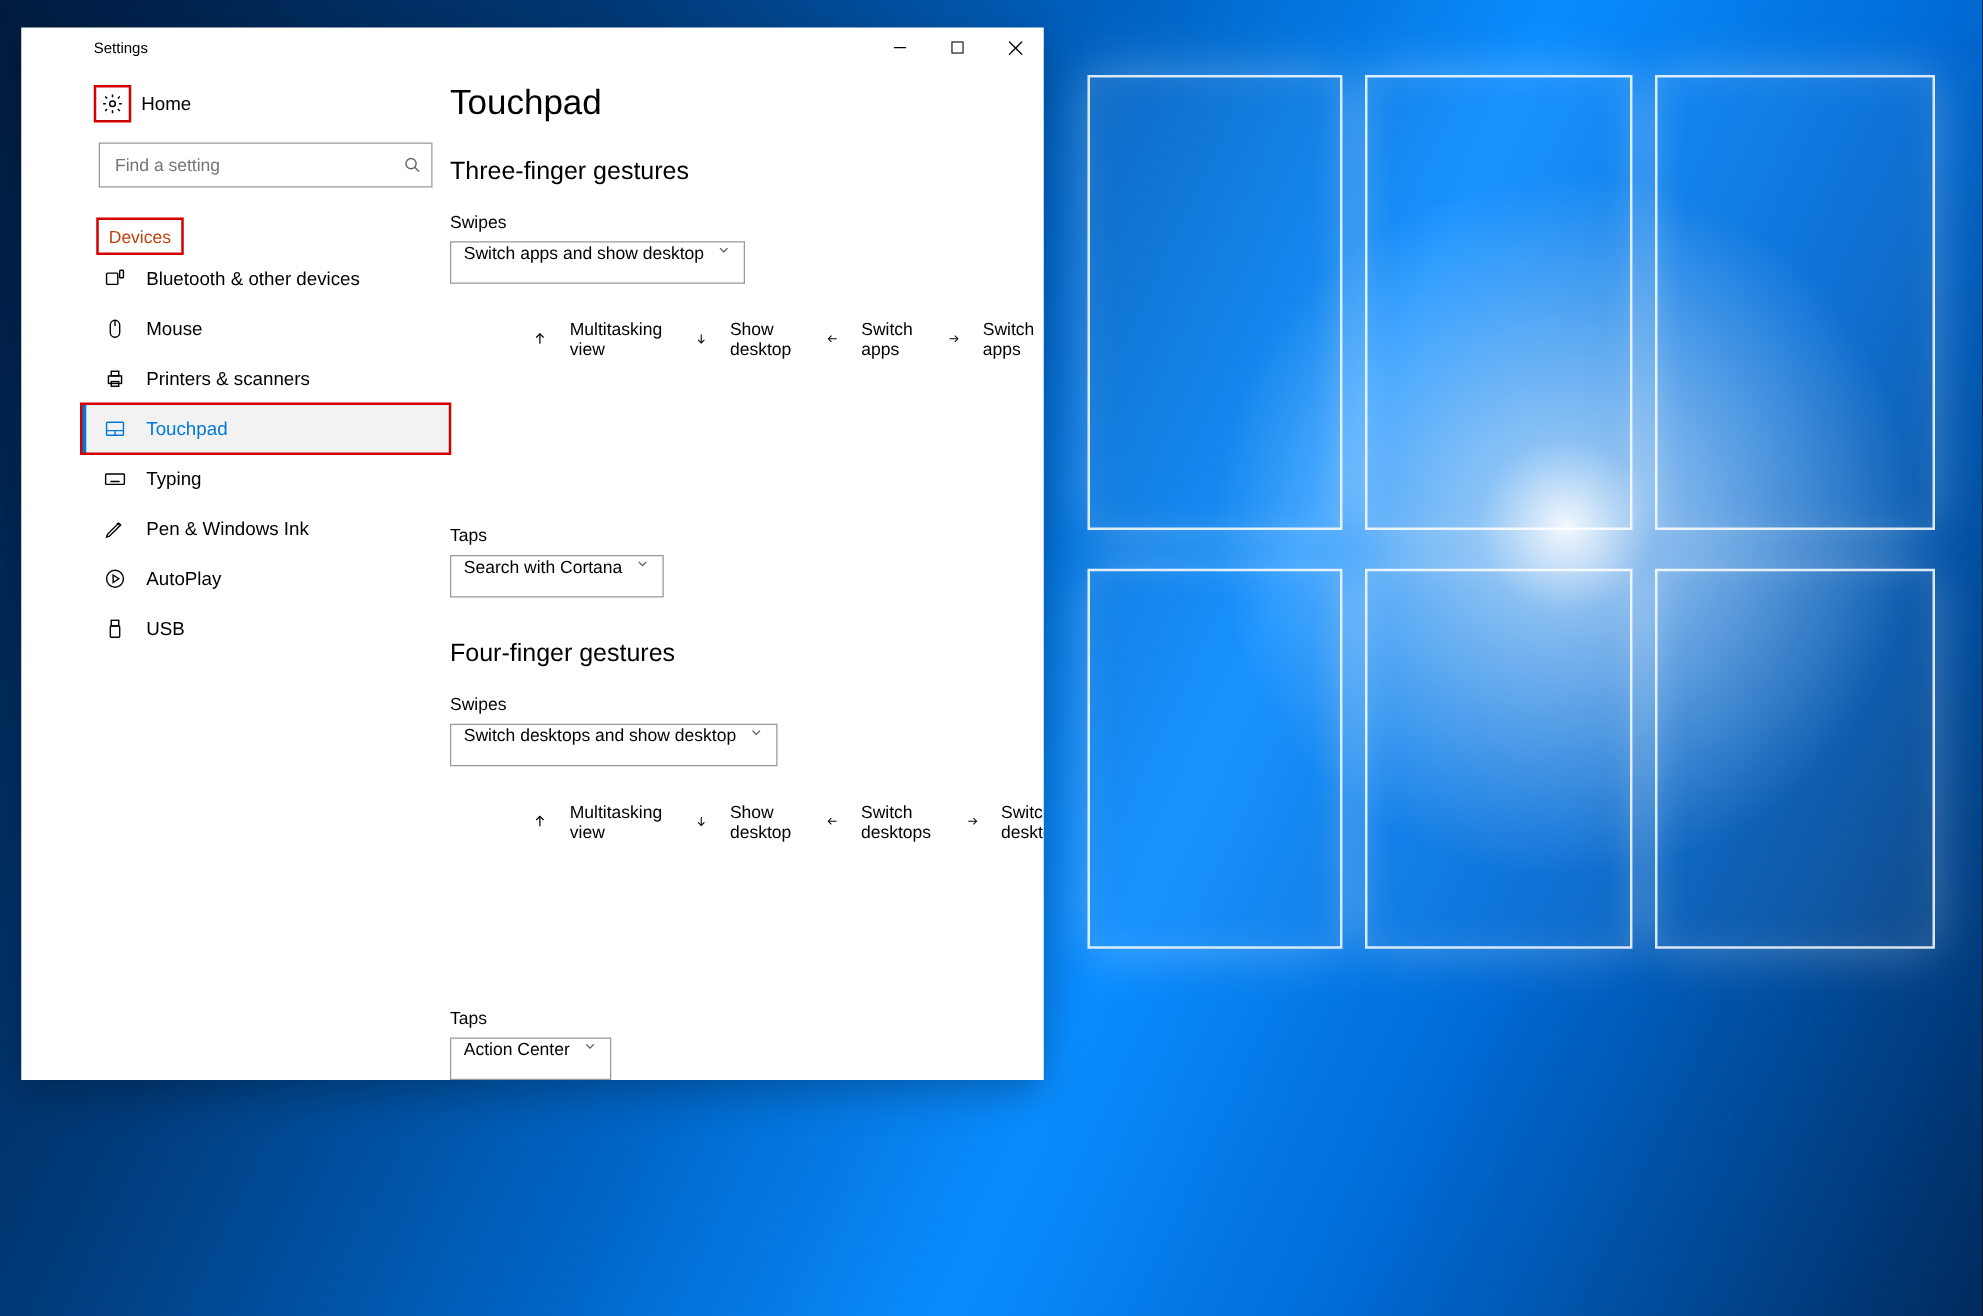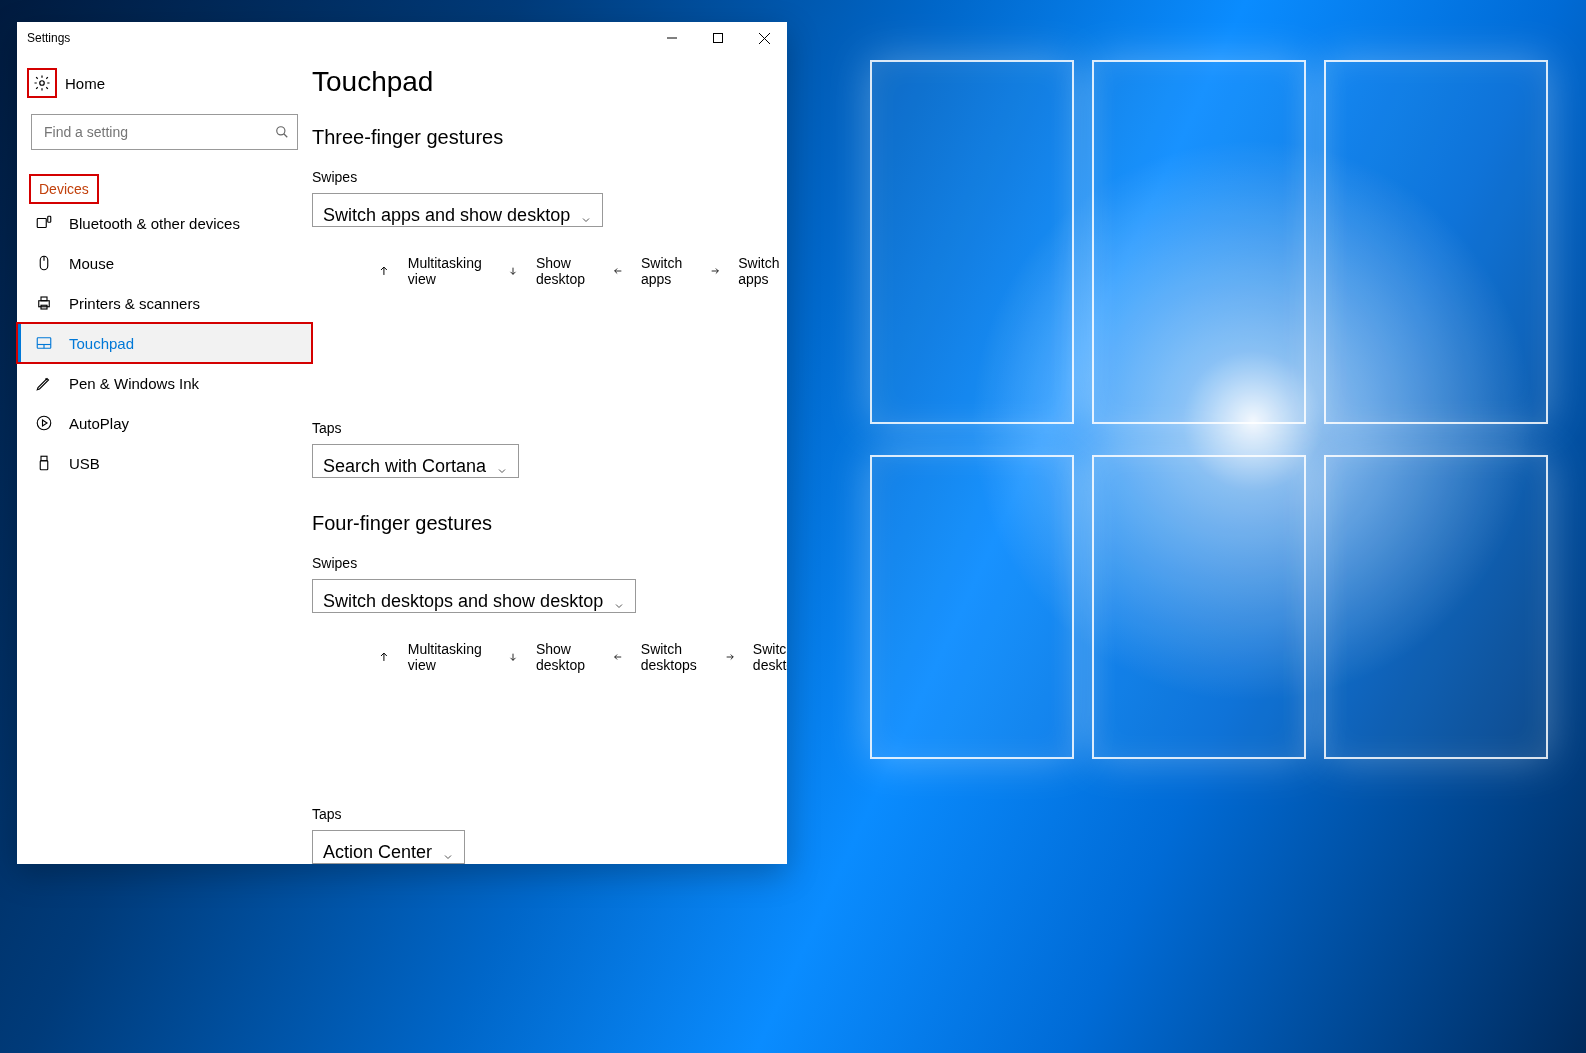--- a/index.html
+++ b/index.html
@@ -4,41 +4,41 @@
 <style>
   html,body{margin:0;padding:0;width:1586px;height:1053px;font-family:"Segoe UI",Arial,sans-serif;overflow:hidden;background:#000}
   
   .desktop{position:absolute;inset:0;
     background:
       radial-gradient(circle at 79% 40%, rgba(255,255,255,.95) 0%, rgba(255,255,255,.5) 5%, rgba(255,255,255,0) 20%),
       linear-gradient(115deg,#001b3f 0%,#003b7a 25%,#0066c8 45%,#0a8cff 60%,#006bd6 75%,#002a5c 100%);
   }
   .pane{position:absolute;background:rgba(255,255,255,.06);border:2px solid rgba(255,255,255,.85);box-shadow:0 0 40px rgba(255,255,255,.3),inset 0 0 30px rgba(255,255,255,.1)}
   
-  .window{position:absolute;left:17px;top:22px;width:770px;height:842px;background:#fff;box-shadow:0 10px 30px rgba(0,0,0,.25);}
+  .window{position:absolute;left:17px;top:22px;width:770px;height:842px;background:#fff;box-shadow:0 10px 30px rgba(0,0,0,.25);padding-left:48px;}
   .titlebar{height:32px;display:flex;align-items:center;justify-content:space-between;padding:0 0 0 10px;font-size:12px;color:#000}
   .winctrls{display:flex}
   .winbtn{width:46px;height:32px;display:flex;align-items:center;justify-content:center;cursor:default}
   .body{display:flex;height:calc(100% - 32px)}
   .sidebar{width:295px;flex:none;padding-top:16px}
   .home{display:flex;align-items:center;gap:10px;margin:0 0 18px 12px;font-size:15px}
   .redbox{outline:2px solid #d40000;outline-offset:0}
   .home .gear{width:26px;height:26px;display:flex;align-items:center;justify-content:center}
   .search{margin:0 14px 26px 14px;height:34px;border:1px solid #999;display:flex;align-items:center;padding:0 8px 0 10px;color:#666;font-size:14px}
   .search input{flex:1;border:none;outline:none;font-size:14px;color:#ec4899;background:transparent}
   .cat{margin:0 0 1px 14px;font-size:14px;color:#c2410c;padding:5px 8px;display:inline-block}
   .navitem{display:flex;align-items:center;height:40px;padding-left:14px;gap:16px;font-size:15px;border-left:4px solid transparent;cursor:default}
   .navitem.sel{color:#0078d7;border-left-color:#0078d7;background:#f2f2f2}
   .navitem .ico{width:18px;height:18px;display:flex;align-items:center;justify-content:center}
   .touchpad-box{outline:2px solid #d40000;outline-offset:-1px}
   .content{flex:1;padding:0 24px 0 0;overflow:hidden}
   h1{font-weight:300;font-size:28px;margin:12px 0 28px 0}
   h2{font-weight:400;font-size:20px;margin:0 0 20px 0}
   .lbl{font-size:14px;margin-bottom:8px}
-  .dd{display:inline-flex;align-items:flex-end;border:1px solid #999;height:32px;padding:0 10px;font-size:18px;gap:10px;cursor:default}
+  .dd{display:inline-flex;align-items:flex-start;border:1px solid #999;height:32px;padding:0 10px;font-size:14px;gap:10px;cursor:default}
   .dd svg{flex:none}
   .gest-row{display:flex;align-items:flex-start;gap:42px;margin:20px 0 18px 24px}
   .legend{display:flex;flex-direction:row;gap:22px;padding-top:8px;font-size:14px}
   .legend div{display:flex;align-items:center;gap:18px}
   .sect{margin-bottom:34px}
   svg{display:block}
 </style>
 </head>
 <body>
 
@@ -123,20 +123,33 @@
       </div>
       <div class="navitem sel touchpad-box">
         <span class="ico">
             <svg width="18" height="18" viewBox="0 0 24 24" fill="none" stroke="#0078d7" stroke-width="1.5">
               <rect x="3" y="5" width="18" height="14" rx="1"></rect>
               <line x1="3" y1="14" x2="21" y2="14"></line>
               <line x1="12" y1="14" x2="12" y2="19"></line>
             </svg>
           </span>
         <span>Touchpad</span>
+      </div>
+      <div class="navitem">
+        <span class="ico">
+            <svg width="18" height="18" viewBox="0 0 24 24" fill="none" stroke="#000" stroke-width="1.5">
+              <rect x="2" y="7" width="20" height="11" rx="1"></rect>
+              <line x1="6" y1="11" x2="6" y2="11"></line>
+              <line x1="10" y1="11" x2="10" y2="11"></line>
+              <line x1="14" y1="11" x2="14" y2="11"></line>
+              <line x1="18" y1="11" x2="18" y2="11"></line>
+              <line x1="7" y1="15" x2="17" y2="15"></line>
+            </svg>
+          </span>
+        <span>Typing</span>
       </div>
       <div class="navitem">
         <span class="ico">
             <svg width="18" height="18" viewBox="0 0 24 24" fill="none" stroke="#000" stroke-width="1.5">
               <path d="M3 21l3-1 12-12-2-2L4 18l-1 3z"></path>
               <path d="M14 6l2 2"></path>
             </svg>
           </span>
         <span>Pen &amp; Windows Ink</span>
       </div>

